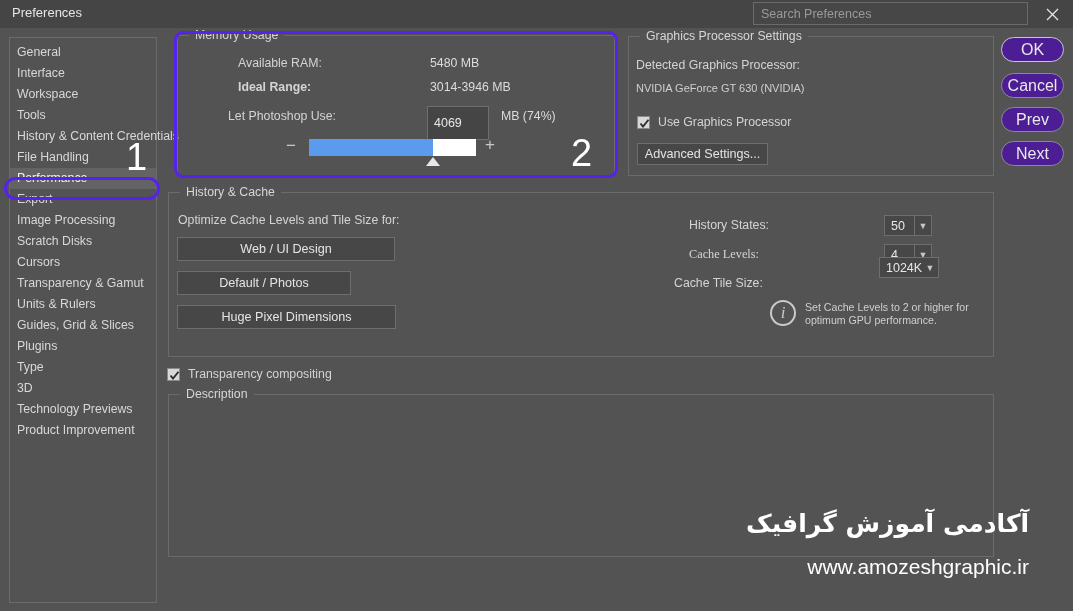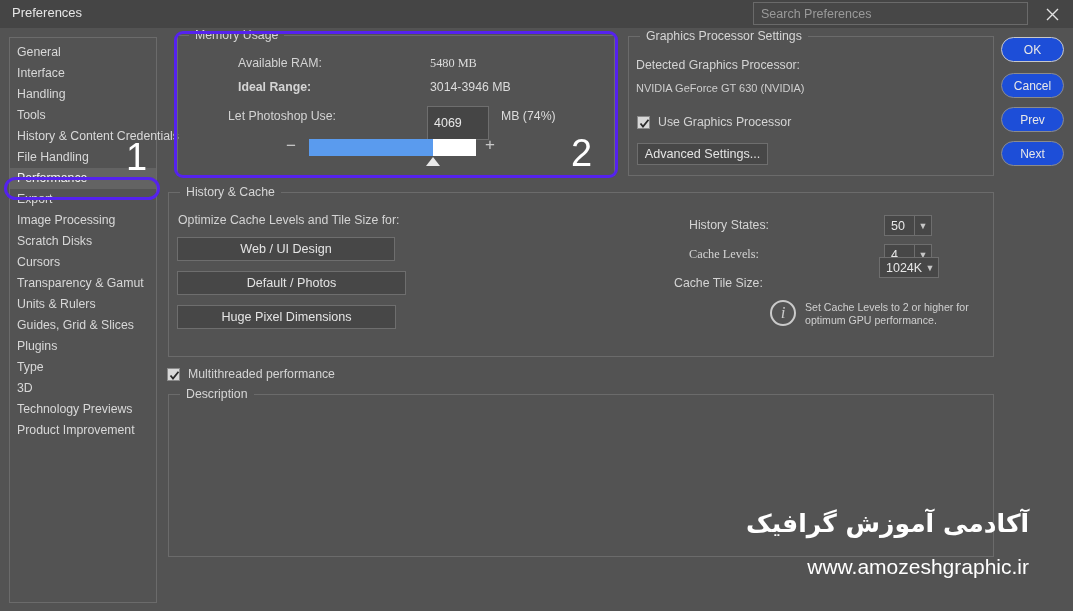--- a/index.html
+++ b/index.html
@@ -113,23 +113,23 @@
   .chk svg { position: absolute; left: 1px; top: 1px; }
 
   
   .btn {
     position: absolute; background: #474747; border: 1px solid #6e6e6e;
     color: #e4e4e4; font-size: 12.6px; font-family: "Liberation Sans", sans-serif;
     display: flex; align-items: center; justify-content: center;
     cursor: pointer;
   }
   .btn-pill {
-    position: absolute; background: #1d4ed8; border: 1px solid #8b8b8b;
+    position: absolute; background: #4c1d95; border: 1px solid #8b8b8b;
     border-radius: 13px; color: #e8e8e8;
-    font-size: 12px; font-family: "Liberation Sans", sans-serif;
+    font-size: 16px; font-family: "Liberation Sans", sans-serif;
     display: flex; align-items: center; justify-content: center; cursor: pointer;
   }
   .btn-pill.primary { border-color: #c8c8c8; }
 
   
   .dd {
     position: absolute; background: #474747; border: 1px solid #6e6e6e;
     display: flex; align-items: center; cursor: pointer;
   }
   .dd-val { color: #e8e8e8; font-size: 12.5px; padding-left: 6px; flex: 1; }
@@ -174,21 +174,21 @@
     <div class="close-btn">
       <svg width="13" height="13" viewBox="0 0 13 13" aria-hidden="true">
         <path d="M1 1 L12 12 M12 1 L1 12" stroke="#e2e2e2" stroke-width="1.4" fill="none"></path>
       </svg>
     </div>
   </div>
 
   <div class="sidebar" id="sidebar">
       <div class="side-item"><span>General</span></div>
       <div class="side-item"><span>Interface</span></div>
-      <div class="side-item"><span>Handling</span></div>
+      <div class="side-item"><span>Workspace</span></div>
       <div class="side-item"><span>Tools</span></div>
       <div class="side-item"><span>History &amp; Content Credentials</span></div>
       <div class="side-item"><span>File Handling</span></div>
       <div class="side-item selected"><span>Performance</span></div>
       <div class="side-item"><span>Export</span></div>
       <div class="side-item"><span>Image Processing</span></div>
       <div class="side-item"><span>Scratch Disks</span></div>
       <div class="side-item"><span>Cursors</span></div>
       <div class="side-item"><span>Transparency &amp; Gamut</span></div>
       <div class="side-item"><span>Units &amp; Rulers</span></div>
@@ -200,21 +200,21 @@
       <div class="side-item"><span>Product Improvement</span></div>
     </div>
 
   <div class="purple-ring" style="left:4px; top:177px; width:156px; height:23px;"></div>
   <div class="callout-num" style="left:126px; top:138px;">1</div>
 
   <div class="group" style="left:177px; top:35px; width:438px; height:141px;">
     <div class="group-title">Memory Usage</div>
 
     <div class="row-label lbl" style="left:60px; top:20px; width:180px;">Available RAM:</div>
-    <div class="row-value val" style="left:252px; top:20px;font-family:Liberation Serif, serif;">5480 MB</div>
+    <div class="row-value val" style="left:252px; top:20px;">5480 MB</div>
 
     <div class="row-label lbl" style="left:60px; top:44px; width:180px;font-weight:bold;">Ideal Range:</div>
     <div class="row-value val" style="left:252px; top:44px;">3014-3946 MB</div>
 
     <div class="row-label lbl" style="left:50px; top:73px; width:190px;">Let Photoshop Use:</div>
     <input class="num-input" style="left: 249px; top: 70px; width: 62px; height: 21px;" type="text" value="4069">
     <div class="row-value val" style="left:323px; top:73px;">MB (74%)</div>
 
     <div class="slider-minus" style="left:108px; top:101px;">−</div>
     <div class="slider-track" id="mem-slider" style="left:131px; top:103px; width:167px; height:17px;">
@@ -249,21 +249,21 @@
       <div class="btn-pill" style="left: 1001px; top: 107px; width: 63px; height: 25px;">Prev</div>
       <div class="btn-pill" style="left: 1001px; top: 141px; width: 63px; height: 25px; text-align: center;">Next</div>
     </div>
 
   <div class="group" style="left:168px; top:192px; width:826px; height:165px;">
     <div class="group-title">History &amp; Cache</div>
 
     <div style="position:absolute; left:9px; top:20px;" class="lbl">Optimize Cache Levels and Tile Size for:</div>
 
     <div class="btn" style="left:8px; top:44px; width:218px; height:24px;">Web / UI Design</div>
-    <div class="btn" style="left:8px; top:78px; width:229px; height:24px;">Default / Photos</div>
+    <div class="btn" style="left:8px; top:78px; width:174px; height:24px;">Default / Photos</div>
     <div class="btn" style="left:8px; top:112px; width:219px; height:24px;">Huge Pixel Dimensions</div>
 
     <div class="row-label lbl" style="left:520px; top:25px; width:184px;">History States:</div>
     <div class="dd" style="left:715px; top:22px; width:48px; height:21px;">
       <span class="dd-val">50</span>
       <span class="dd-arrow">▼</span>
     </div>
 
     <div class="row-label lbl" style="left:520px; top:54px; width:184px;font-family:Liberation Serif, serif;">Cache Levels:</div>
     <div class="dd" style="left:715px; top:51px; width:48px; height:21px;">
@@ -280,21 +280,21 @@
     <div class="info-icon" style="left:601px; top:107px;">i</div>
     <div class="info-text" style="left:636px; top:108px;">Set Cache Levels to 2 or higher for</div>
     <div class="info-text" style="left:636px; top:121px;">optimum GPU performance.</div>
   </div>
 
   <div class="chk" style="left:167px; top:368px;">
     <svg width="11" height="11" viewBox="0 0 11 11" aria-hidden="true">
       <path d="M1.5 5.5 L4 8.5 L9.5 1.8" stroke="#2a2a2a" stroke-width="1.8" fill="none"></path>
     </svg>
   </div>
-  <div class="lbl" style="position:absolute; left:188px; top:367px;">Multithreaded performance</div>
+  <div class="lbl" style="position:absolute; left:188px; top:367px;">Transparency compositing</div>
 
   <div class="group" style="left:168px; top:394px; width:826px; height:163px;">
     <div class="group-title">Description</div>
     <div style="position:absolute; left:10px; top:16px; width:800px; color:#d4d4d4; font-size:12.3px;"></div>
   </div>
 
   <div class="wm-fa" style="right:44px; top:509px;">آکادمی آموزش گرافیک</div>
   <div class="wm-url" style="right:44px; top:555px;">www.amozeshgraphic.ir</div>
 
 </div>

